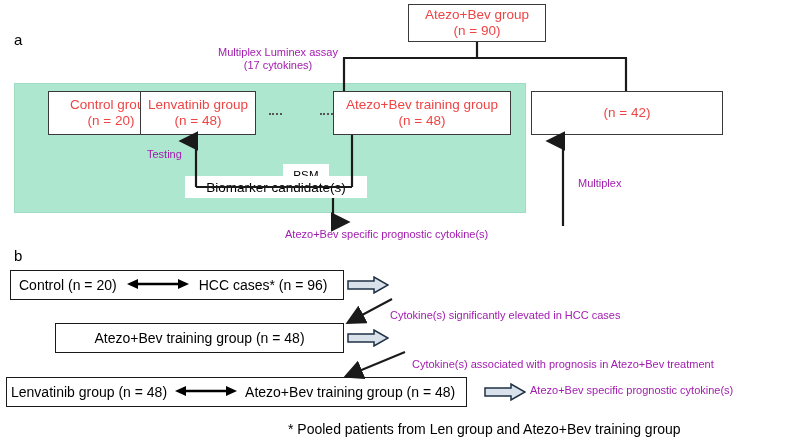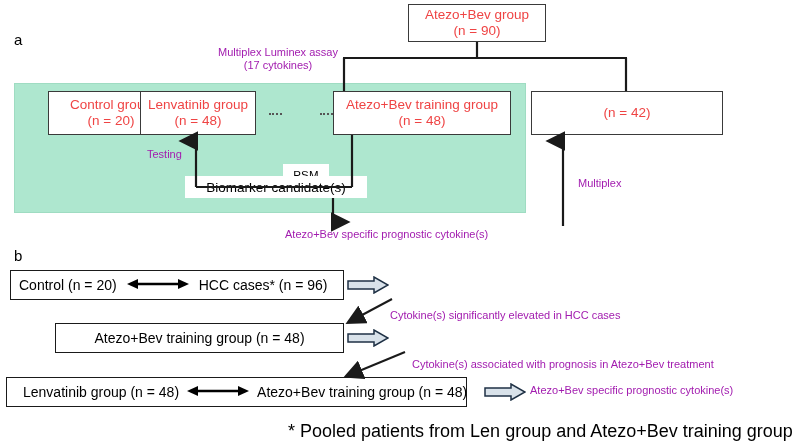--- a/index.html
+++ b/index.html
@@ -101,21 +101,21 @@
     border-top: 2px dotted #555;
   }
 
   
   .blockarrow { display: block; }
 
   
   .dbl-arrow { display: inline-block; vertical-align: middle; }
 
   .note {
-    font-size: 18px;
+    font-size: 14px;
     white-space: nowrap;
     color: #000;
   }
 </style>
 </head>
 <body>
 
 <div id="figure">
 
   <div class="abs panel-letter" style="left:14px; top:32px;">a</div>
@@ -188,21 +188,21 @@
     <span>Atezo+Bev training group (n = 48)</span>
   </div>
 
   <div class="abs blockarrow" style="left:347px; top:329px;">
     <svg width="42" height="18" viewBox="0 0 42 18" aria-hidden="true">
       <polygon points="1,5 27,5 27,1 41,9 27,17 27,13 1,13" fill="#d9e2ea" stroke="#1f3145" stroke-width="1.5" stroke-linejoin="miter"></polygon>
     </svg>
   </div>
   <div class="abs plainlabel" style="left:412px; top:330px;margin-top:28px;">Cytokine(s) associated with prognosis in Atezo+Bev treatment</div>
 
-  <div class="abs bbox" style="left:6px; top:377px; width:461px; height:30px; padding:0 16px;">
+  <div class="abs bbox" style="left:6px; top:377px; width:461px; height:30px; padding:0 4px;">
     <span>Lenvatinib group (n = 48)</span>
     <span class="dbl-arrow" style="margin:0 8px;">
       <svg width="62" height="14" viewBox="0 0 62 14" aria-hidden="true">
         <line x1="8" y1="7" x2="54" y2="7" stroke="#000" stroke-width="2.6"></line>
         <polygon points="0,7 11,2 11,12" fill="#000"></polygon>
         <polygon points="62,7 51,2 51,12" fill="#000"></polygon>
       </svg>
     </span>
     <span>Atezo+Bev training group (n = 48)</span>
   </div>

